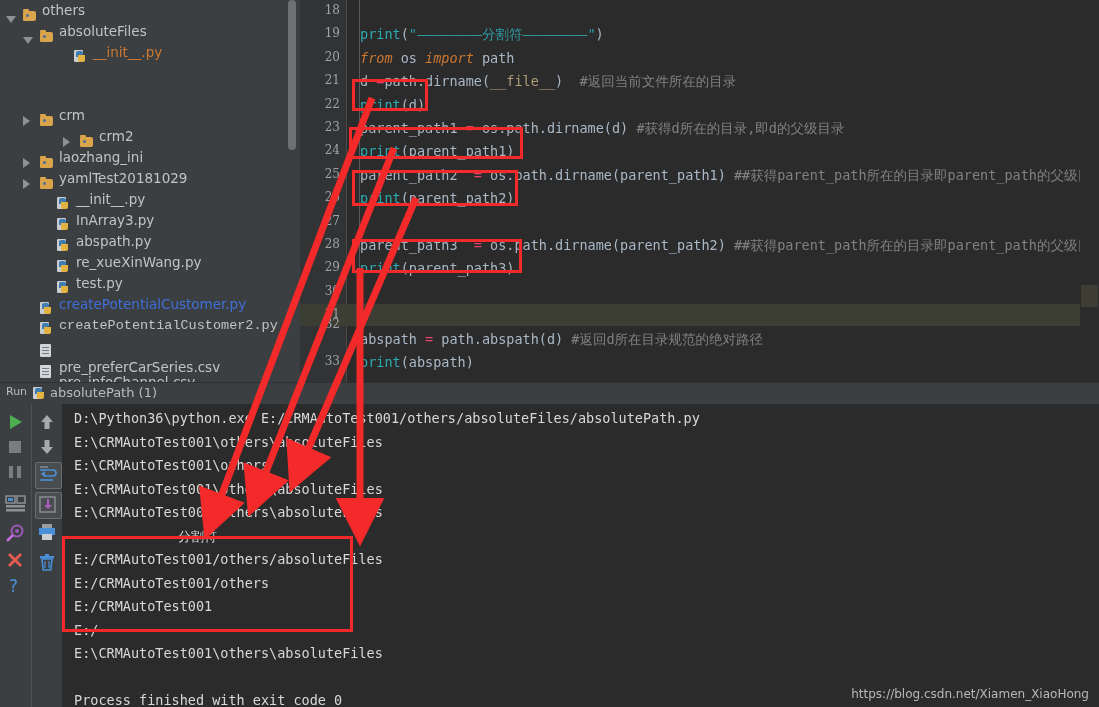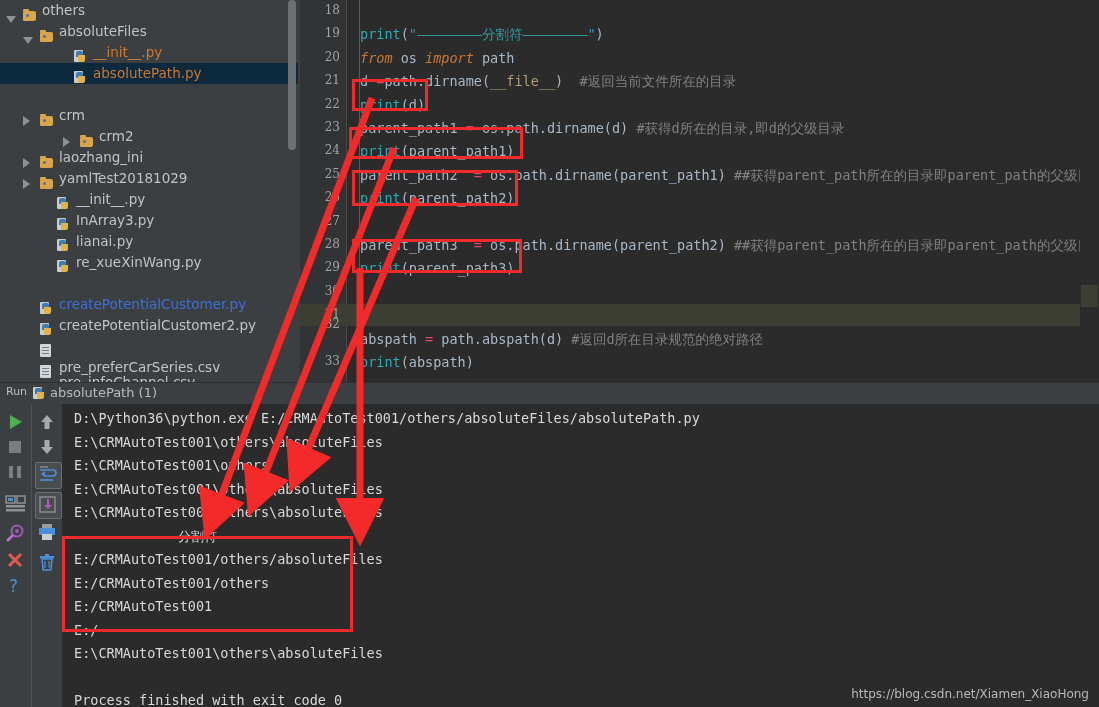--- a/index.html
+++ b/index.html
@@ -103,24 +103,20 @@
       </div>
       <div class="trow" style="top: 21px; position: absolute; left: 0px; right: 0px;">
         <span class="tw" style="left: 23px; top: 8px;"><span class="arrow open"></span></span>
         <span class="tw" style="left: 40px; top: 4px;"><span class="ficon"><i></i></span></span>
         <span class="tw" style="left: 59px;">absoluteFiles</span>
       </div>
       <div class="trow" style="top: 42px; position: absolute; left: 0px; right: 0px;">
         <span class="tw" style="left: 74px; top: 3px;"><span class="pyicon"><b></b><u></u><s></s></span></span>
         <span class="tw" style="left: 93px; color: rgb(204, 120, 50);">__init__.py</span>
       </div>
-      <div class="trow sel" style="top: 63px; position: absolute; left: 0px; right: 0px;">
-        <span class="tw" style="left: 74px; top: 3px;"><span class="pyicon"><b></b><u></u><s></s></span></span>
-        <span class="tw" style="left: 93px; color: rgb(204, 120, 50);">absolutePath.py</span>
-      </div>
       <div class="trow" style="top: 105px; position: absolute; left: 0px; right: 0px;">
         <span class="tw" style="left: 23px; top: 6px;"><span class="arrow closed"></span></span>
         <span class="tw" style="left: 40px; top: 4px;"><span class="ficon"><i></i></span></span>
         <span class="tw" style="left: 59px;">crm</span>
       </div>
       <div class="trow" style="top: 126px; position: absolute; left: 0px; right: 0px; margin-left: 40px;">
         <span class="tw" style="left: 23px; top: 6px;"><span class="arrow closed"></span></span>
         <span class="tw" style="left: 40px; top: 4px;"><span class="ficon"><i></i></span></span>
         <span class="tw" style="left: 59px;">crm2</span>
       </div>
@@ -137,31 +133,35 @@
       <div class="trow" style="top: 189px; position: absolute; left: 0px; right: 0px;">
         <span class="tw" style="left: 57px; top: 3px;"><span class="pyicon"><b></b><u></u><s></s></span></span>
         <span class="tw" style="left: 76px;">__init__.py</span>
       </div>
       <div class="trow" style="top: 210px; position: absolute; left: 0px; right: 0px;">
         <span class="tw" style="left: 57px; top: 3px;"><span class="pyicon"><b></b><u></u><s></s></span></span>
         <span class="tw" style="left: 76px;">InArray3.py</span>
       </div>
       <div class="trow" style="top: 231px; position: absolute; left: 0px; right: 0px;">
         <span class="tw" style="left: 57px; top: 3px;"><span class="pyicon"><b></b><u></u><s></s></span></span>
-        <span class="tw" style="left: 76px;">lianai.py</span>
+        <span class="tw" style="left: 76px;">abspath.py</span>
       </div>
       <div class="trow" style="top: 252px; position: absolute; left: 0px; right: 0px;">
         <span class="tw" style="left: 57px; top: 3px;"><span class="pyicon"><b></b><u></u><s></s></span></span>
         <span class="tw" style="left: 76px;">re_xueXinWang.py</span>
+      </div>
+      <div class="trow" style="top: 273px; position: absolute; left: 0px; right: 0px;">
+        <span class="tw" style="left: 57px; top: 3px;"><span class="pyicon"><b></b><u></u><s></s></span></span>
+        <span class="tw" style="left: 76px;">test.py</span>
       </div>
       <div class="trow" style="top: 294px; position: absolute; left: 0px; right: 0px;">
         <span class="tw" style="left: 40px; top: 3px;"><span class="pyicon"><b></b><u></u><s></s></span></span>
         <span class="tw" style="left: 59px; color: rgb(63, 111, 216);">createPotentialCustomer.py</span>
       </div>
-      <div class="trow" style="top: 315px; position: absolute; left: 0px; right: 8px;">
+      <div class="trow" style="top: 315px; position: absolute; left: 0px; right: 8px; font-family: Liberation Mono, monospace;">
         <span class="tw" style="left: 40px; top: 3px;"><span class="pyicon"><b></b><u></u><s></s></span></span>
         <span class="tw" style="left: 59px;">createPotentialCustomer2.py</span>
       </div>
       <div class="trow" style="top: 336px; position: absolute; left: 0px; right: 0px;">
         <span class="tw" style="left: 40px; top: 3px;"><span class="csvicon"><em></em></span></span>
         <span class="tw" style="left: 59px; margin-top: 36px;">pre_infoChannel.csv</span>
       </div>
       <div class="trow" style="top: 357px; position: absolute; left: 0px; right: 0px;">
         <span class="tw" style="left: 40px; top: 3px;"><span class="csvicon"><em></em></span></span>
         <span class="tw" style="left: 59px;">pre_preferCarSeries.csv</span>

